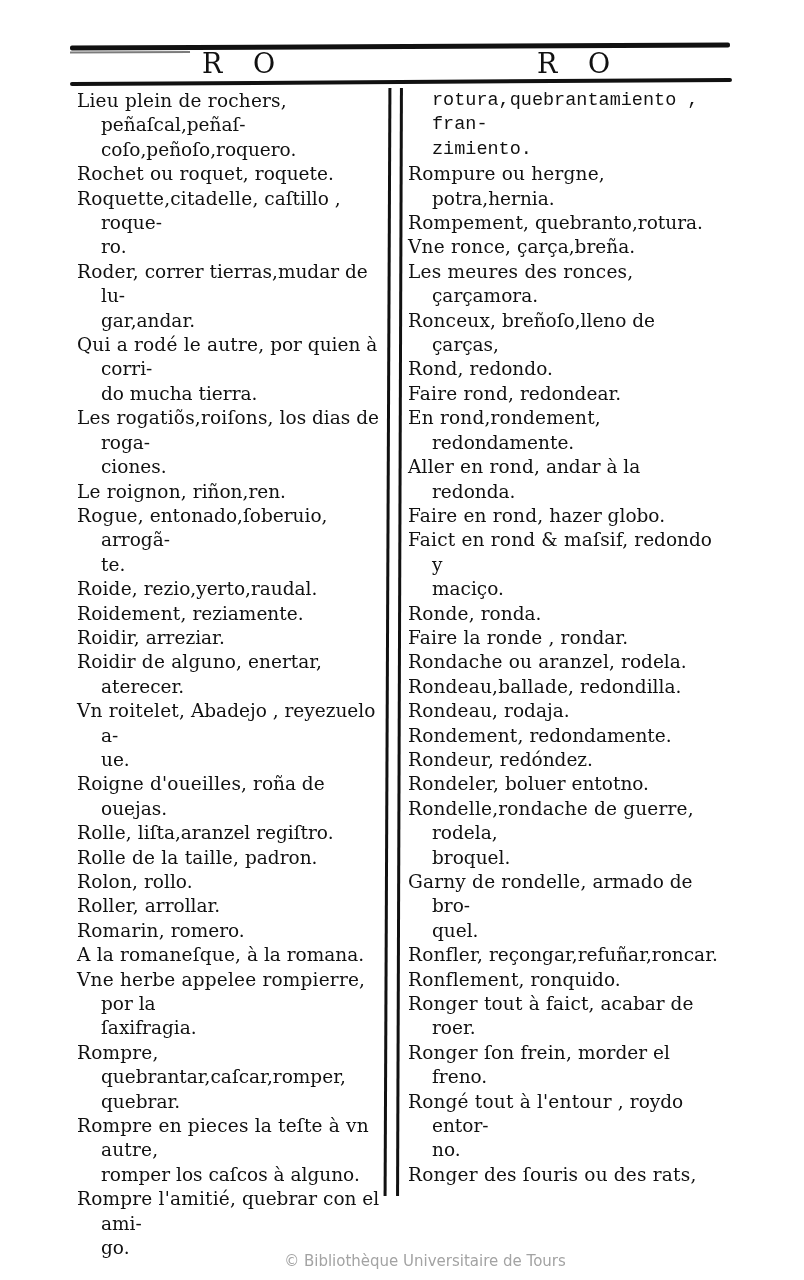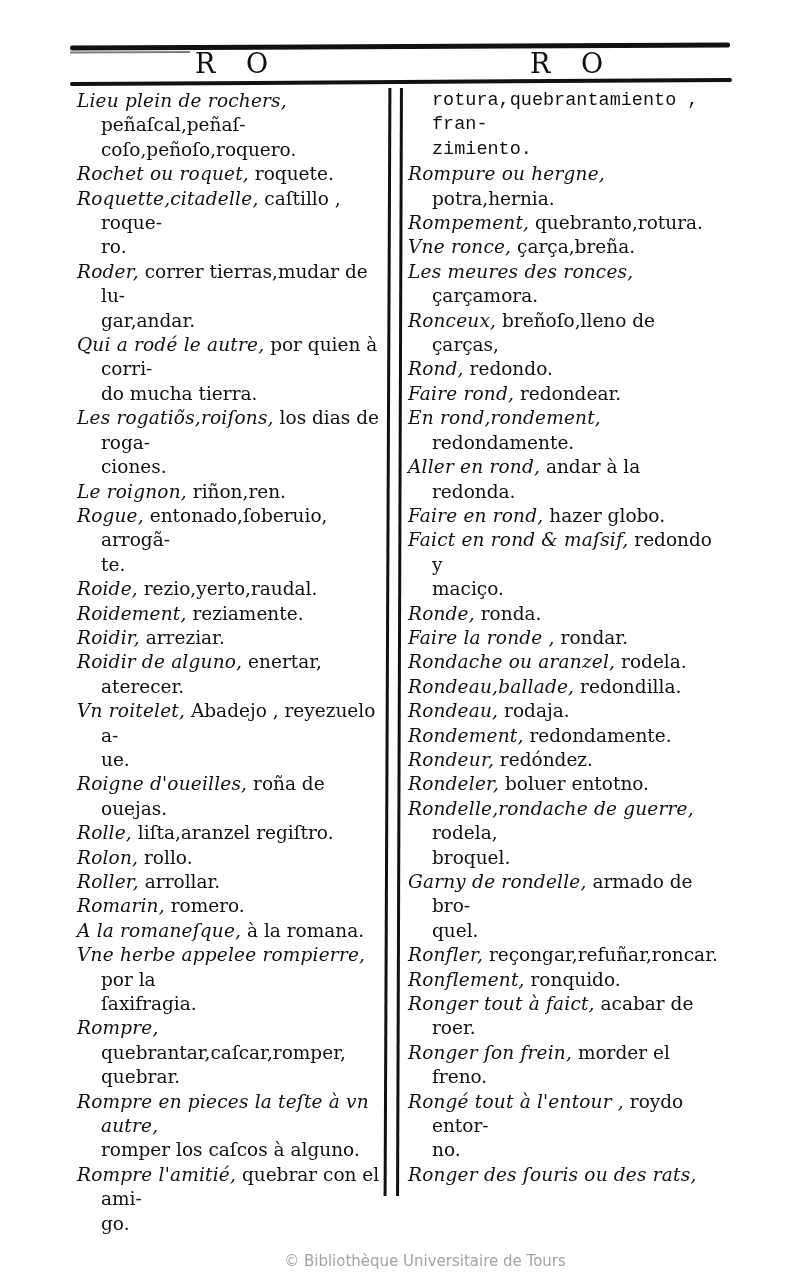--- a/index.html
+++ b/index.html
@@ -22,20 +22,21 @@
   .rule{position:absolute;background:var(--ink);border-radius:2px;}
   .rule-top{left:70px;top:44px;width:660px;height:5px;transform:rotate(-0.25deg);}
   .rule-top:after{content:"";position:absolute;left:0;top:6px;width:120px;height:2px;background:var(--ink);opacity:.55;}
   .rule-mid{left:70px;top:80px;width:662px;height:4px;transform:rotate(-0.35deg);}
 
   .running-title{
     position:absolute;top:48px;
     font-size:27px;letter-spacing:2px;
     word-spacing:18px;
     font-weight:400;
+    margin-left:7px;
   }
   .rt-left{left:195px;}
   .rt-right{left:530px;}
 
   
   .divider{position:absolute;top:88px;height:1108px;width:3px;background:var(--ink);}
   .div-a{left:386px;transform:rotate(0.25deg);}
   .div-b{left:398px;transform:rotate(0.2deg);}
 
   
@@ -46,21 +47,21 @@
   }
   .col-left{left:77px;width:306px;}
   .col-right{left:408px;width:312px;}
 
   .entry{
     padding-left:24px;
     text-indent:-24px;
     white-space:pre-line;
   }
   .entry.cont{text-indent:0;font-family:Liberation Mono, monospace;}
-  .term{font-style:italic;letter-spacing:0.2px;}
+  .term{letter-spacing:0.2px;}
   .def{font-style:normal;}
 
   .footer-credit{
     position:absolute;left:0;top:1252px;width:850px;
     text-align:center;
     font-family:"DejaVu Sans", sans-serif;
     font-size:15px;
     color:var(--footer-gray);
   }
 </style>
@@ -95,20 +96,21 @@
       <div class="entry"><span class="term">Rogue,</span><span class="def"> entonado,ſoberuio, arrogã-
 te.</span></div>
       <div class="entry"><span class="term">Roide,</span><span class="def"> rezio,yerto,raudal.</span></div>
       <div class="entry"><span class="term">Roidement,</span><span class="def"> reziamente.</span></div>
       <div class="entry"><span class="term">Roidir,</span><span class="def"> arreziar.</span></div>
       <div class="entry"><span class="term">Roidir de alguno,</span><span class="def"> enertar, aterecer.</span></div>
       <div class="entry"><span class="term">Vn roitelet,</span><span class="def"> Abadejo , reyezuelo a-
 ue.</span></div>
       <div class="entry"><span class="term">Roigne d'oueilles,</span><span class="def"> roña de ouejas.</span></div>
       <div class="entry"><span class="term">Rolle,</span><span class="def"> liſta,aranzel regiſtro.</span></div>
+      <div class="entry"><span class="term">Rolle de la taille,</span><span class="def"> padron.</span></div>
       <div class="entry"><span class="term">Rolon,</span><span class="def"> rollo.</span></div>
       <div class="entry"><span class="term">Roller,</span><span class="def"> arrollar.</span></div>
       <div class="entry"><span class="term">Romarin,</span><span class="def"> romero.</span></div>
       <div class="entry"><span class="term">A la romaneſque,</span><span class="def"> à la romana.</span></div>
       <div class="entry"><span class="term">Vne herbe appelee rompierre,</span><span class="def"> por la
 ſaxifragia.</span></div>
       <div class="entry"><span class="term">Rompre,</span><span class="def"> quebrantar,caſcar,romper,
 quebrar.</span></div>
       <div class="entry"><span class="term">Rompre en pieces la teſte à vn autre,</span><span class="def">
 romper los caſcos à alguno.</span></div>

